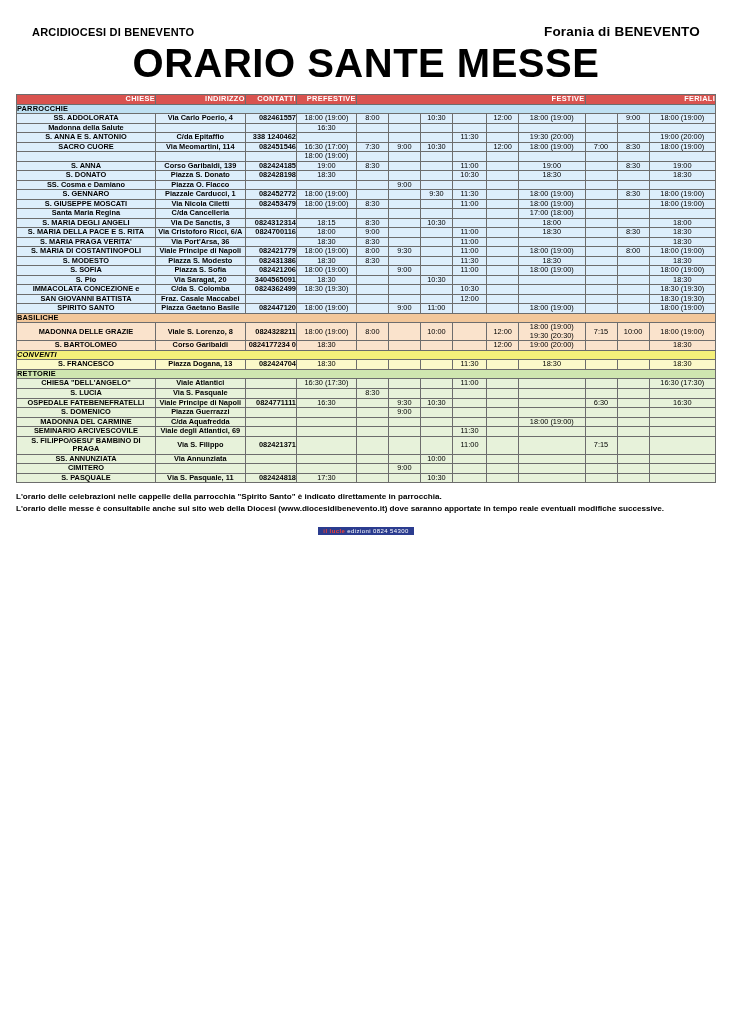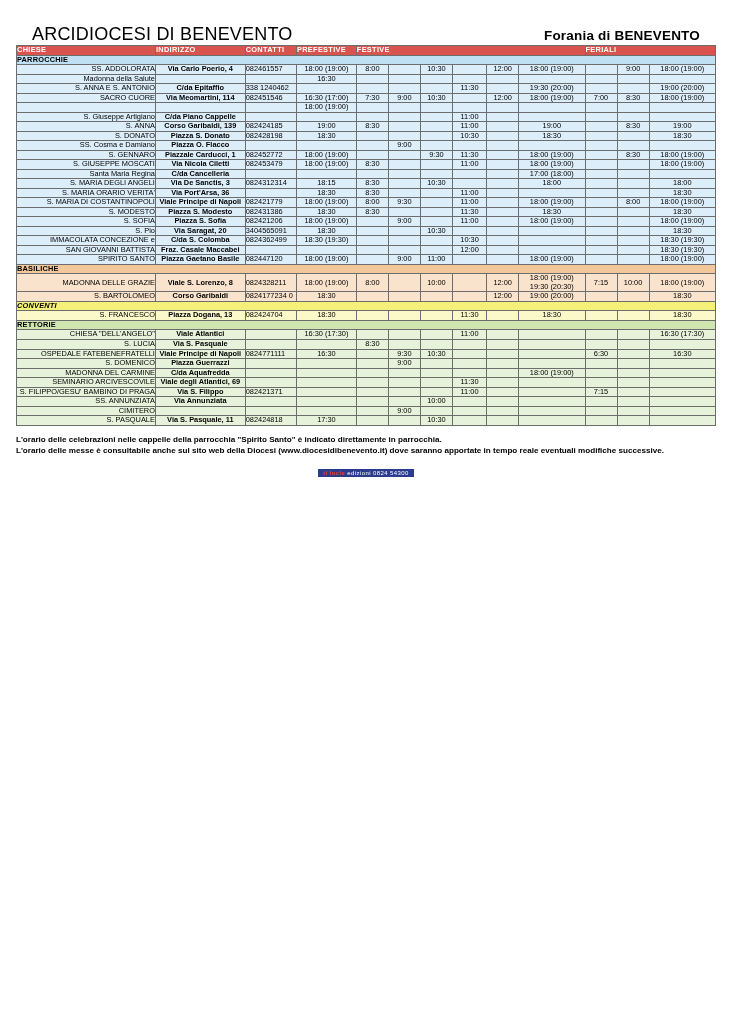--- a/index.html
+++ b/index.html
@@ -1,53 +1,54 @@
 <!DOCTYPE html>
 <html><head>
 <meta charset="utf-8">
 <style>
   html,body{margin:0;padding:0;background:#ffffff;}
   body{width:732px;height:1024px;font-family:"Liberation Sans",sans-serif;color:#000;}
   .page{width:732px;height:1024px;box-sizing:border-box;padding:14px 16px 6px 16px;position:relative;}
   .topline{display:flex;justify-content:space-between;align-items:baseline;padding:10px 16px 0 16px;}
-  .topline .left{font-size:18px;font-weight:normal;letter-spacing:.2px;}
+  .topline .left{font-size:11px;font-weight:bold;letter-spacing:.2px;}
   .topline .right{font-size:13.5px;font-weight:bold;letter-spacing:.2px;padding-left:40px;}
   .maintitle{text-align:center;font-size:40px;font-weight:bold;letter-spacing:.5px;margin:2px 0 8px 0;}
   table.sched{border-collapse:collapse;width:700px;margin:0 auto;table-layout:fixed;}
   table.sched td,table.sched th{border:1px solid #6d6d6d;padding:0;font-size:7.4px;line-height:1.15;vertical-align:middle;}
-  .hdr td{background:#d9534f;color:#ffffff;font-weight:bold;text-align:left;font-size:9px;letter-spacing:.3px;padding:3px 0;}
+  .hdr td{background:#d9534f;color:#ffffff;font-weight:bold;text-align:right;font-size:9px;letter-spacing:.3px;padding:3px 0;}
   .section td{font-weight:bold;font-size:10px;text-align:left;padding:2px 4px;letter-spacing:.2px;}
   .sec-parrocchie td{background:#bfe0f2;margin-top:8px;}
   .sec-basiliche td{background:#f2c79a;}
   .sec-conventi td{background:#f5f07a;font-style:italic;}
   .sec-rettorie td{background:#cfe6b0;}
   .r-parrocchie td{background:#ddeefb;}
   .r-basiliche td{background:#fae3cc;}
   .r-conventi td{background:#fbf9c9;}
   .r-rettorie td{background:#e7f2da;}
-  .c-name{text-align:right;padding-left:4px;font-weight:normal;font-size:7.6px;}
+  .c-name{text-align:center;padding-left:4px;font-weight:bold;font-size:7.6px;}
   .c-addr{text-align:center;font-weight:bold;font-size:7.2px;}
-  .c-cont{text-align:left;font-weight:normal;font-size:7.2px;}
+  .c-cont{text-align:right;font-weight:bold;font-size:7.2px;}
   .c-time{text-align:center;font-size:7.4px;}
   .nameSmall{font-size:6.2px;}
   .footer{width:700px;margin:8px auto 0 auto;font-size:8.1px;line-height:1.45;font-weight:bold;text-align:left;}
   .logo{width:700px;margin:4px auto 0 auto;text-align:center;}
   .logo .badge{display:inline-block;background:#2b3c8f;color:#fff;font-size:6px;padding:1px 5px;letter-spacing:.4px;}
   .logo .badge .red{color:#e8413a;font-weight:bold;}
 </style>
 </head>
 <body>
 
 <div class="page">
 
   <div class="topline">
     <div class="left">ARCIDIOCESI DI BENEVENTO</div>
     <div class="right">Forania di BENEVENTO</div>
   </div>
 
+  <div class="maintitle">ORARIO SANTE MESSE</div>
 
   <table class="sched">
     <colgroup>
       <col style="width:130px">
         <col style="width:84px">
         <col style="width:48px">
       <col style="width:56px">
         <col style="width:30px">
         <col style="width:30px">
       <col style="width:30px">
@@ -141,35 +142,20 @@
           <td class="c-time"></td>
           <td class="c-time"></td>
           <td class="c-time"></td>
           <td class="c-time"></td>
           <td class="c-time"></td>
           <td class="c-time"></td>
           <td class="c-time"></td>
           <td class="c-time"></td>
         </tr>
         <tr class="r-parrocchie">
-          <td class="c-name">S. Giuseppe Artigiano</td>
-          <td class="c-addr">C/da Piano Cappelle</td>
-          <td class="c-cont"></td>
-          <td class="c-time"></td>
-          <td class="c-time"></td>
-          <td class="c-time"></td>
-          <td class="c-time"></td>
-          <td class="c-time">11:00</td>
-          <td class="c-time"></td>
-          <td class="c-time"></td>
-          <td class="c-time"></td>
-          <td class="c-time"></td>
-          <td class="c-time"></td>
-        </tr>
-        <tr class="r-parrocchie">
           <td class="c-name">S. ANNA</td>
           <td class="c-addr">Corso Garibaldi, 139</td>
           <td class="c-cont">082424185</td>
           <td class="c-time">19:00</td>
           <td class="c-time">8:30</td>
           <td class="c-time"></td>
           <td class="c-time"></td>
           <td class="c-time">11:00</td>
           <td class="c-time"></td>
           <td class="c-time">19:00</td>
@@ -261,21 +247,36 @@
           <td class="c-time"></td>
           <td class="c-time">10:30</td>
           <td class="c-time"></td>
           <td class="c-time"></td>
           <td class="c-time">18:00</td>
           <td class="c-time"></td>
           <td class="c-time"></td>
           <td class="c-time">18:00</td>
         </tr>
         <tr class="r-parrocchie">
-          <td class="c-name">S. MARIA ORARIO VERITA'</td>
+          <td class="c-name nameSmall">S. MARIA DELLA PACE E S. RITA</td>
+          <td class="c-addr">Via Cristoforo Ricci, 6/A</td>
+          <td class="c-cont">0824700116</td>
+          <td class="c-time">18:00</td>
+          <td class="c-time">9:00</td>
+          <td class="c-time"></td>
+          <td class="c-time"></td>
+          <td class="c-time">11:00</td>
+          <td class="c-time"></td>
+          <td class="c-time">18:30</td>
+          <td class="c-time"></td>
+          <td class="c-time">8:30</td>
+          <td class="c-time">18:30</td>
+        </tr>
+        <tr class="r-parrocchie">
+          <td class="c-name">S. MARIA PRAGA VERITA'</td>
           <td class="c-addr">Via Port'Arsa, 36</td>
           <td class="c-cont"></td>
           <td class="c-time">18:30</td>
           <td class="c-time">8:30</td>
           <td class="c-time"></td>
           <td class="c-time"></td>
           <td class="c-time">11:00</td>
           <td class="c-time"></td>
           <td class="c-time"></td>
           <td class="c-time"></td>

